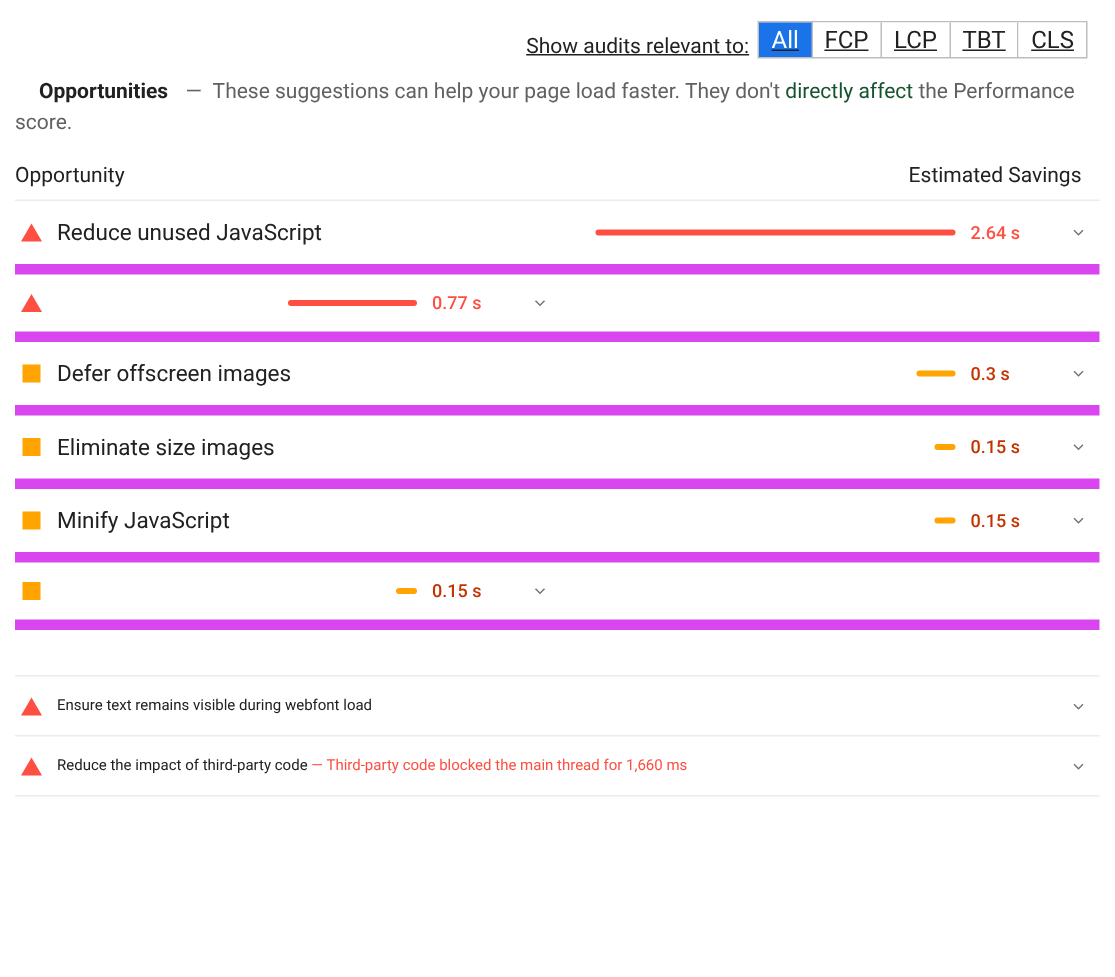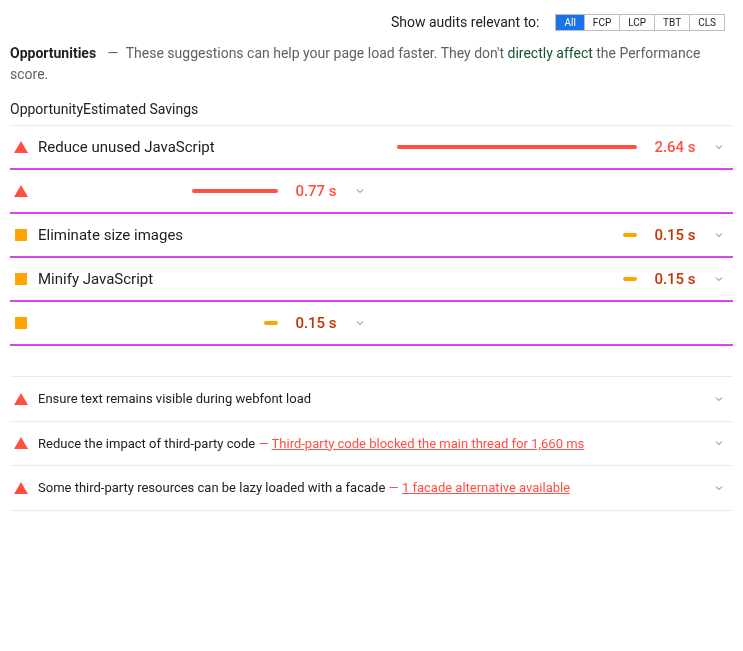--- a/index.html
+++ b/index.html
@@ -7,67 +7,70 @@
     margin: 0;
     padding: 10px;
     font-family: Roboto, Helvetica, Arial, sans-serif;
     font-size: 14px;
     color: #212121;
     width: 743px;
   }
   .filter-row {
     display: flex;
     justify-content: flex-end;
-    align-items: flex-start;
-    gap: 16px;
+    align-items: flex-end;
+    gap: 6px;
     padding: 4px 8px 8px 8px;
     font-size: 14px;
+    text-decoration: underline;
   }
   .filter-chips {
     display: flex;
     border: 1px solid #bdbdbd;
   }
   .chip {
     padding: 2px 8px;
-    font-size: 10px;
+    font-size: 16px;
     border-right: 1px solid #bdbdbd;
     cursor: pointer;
     background: #fff;
     color: #212121;
   }
   .chip:last-child { border-right: none; }
   .chip.active {
     background: #1a73e8;
     color: #fff;
   }
   .section-header {
     padding: 4px 0 8px 0;
     line-height: 1.5;
     color: #616161;
   }
   .section-header .title {
     color: #212121;
     font-weight: 700;
+    margin-left: 16px;
   }
   .dash { color: #616161; margin: 0 4px 0 8px;}
   .link { color: #14532d; }
   .col-headers {
     display: flex;
+    justify-content: space-between;
     padding: 8px 12px 8px 0;
     font-size: 14px;
     color: #212121;
   }
   .opps {
     border-top: 1px solid #ebebeb;
   }
   .opp-row {
     display: flex;
     align-items: center;
     padding: 12px 4px;
-    border-bottom: 2px solid #d946ef;
+    border-bottom: 7px solid #d946ef;
     gap: 10px;
   }
   .sev {
     width: 14px; height: 14px;
     flex: 0 0 14px;
     display: flex; align-items: center; justify-content: center;
   }
   .sev-triangle {
     width: 0; height: 0;
     border-left: 7px solid transparent;
@@ -88,22 +91,22 @@
     justify-content: flex-end;
   }
   .opp-bar {
     height: 4px;
     border-radius: 2px;
   }
   .bar-red { background: #ff4e42; }
   .bar-orange { background: #ffa400; }
   .opp-time {
     flex: 0 0 56px;
-    text-align: center;
-    font-size: 15px;
+    text-align: left;
+    font-size: 12px;
     font-weight: 500;
   }
   .time-red { color: #ff4e42; }
   .time-orange { color: #c33300; }
   .chevron {
     flex: 0 0 16px;
     color: #757575;
     cursor: pointer;
   }
   .chevron svg { display:block; }
@@ -111,24 +114,24 @@
   .diag-rows { border-top: 1px solid #ebebeb; }
   .diag-row {
     display: flex;
     align-items: center;
     padding: 12px 4px;
     border-bottom: 1px solid #ebebeb;
     gap: 10px;
   }
   .diag-text {
     flex: 1 1 auto;
-    font-size: 13px;
+    font-size: 10px;
     line-height: 1.5;
   }
-  .diag-warn { color: #ff4e42; text-decoration: underline; }
+  .diag-warn { color: #ff4e42; }
 </style>
 </head>
 <body>
 
 <div class="filter-row">
   <span>Show audits relevant to:</span>
   <div class="filter-chips" id="chip-group">
       <div class="chip active">All</div>
       <div class="chip">FCP</div>
       <div class="chip">LCP</div>
@@ -175,20 +178,35 @@
       <div class="chevron">
         <svg width="12" height="12" viewBox="0 0 24 24" fill="none" stroke="#757575" stroke-width="2">
           <polyline points="6 9 12 15 18 9"></polyline>
         </svg>
       </div>
     </div>
     <div class="opp-row">
       <div class="sev">
         <div class="sev-square"></div>
       </div>
+      <div class="opp-label">Defer offscreen images</div>
+      <div class="opp-bar-area">
+        <div class="opp-bar bar-orange" style="width: 11%;"></div>
+      </div>
+      <div class="opp-time time-orange">0.3 s</div>
+      <div class="chevron">
+        <svg width="12" height="12" viewBox="0 0 24 24" fill="none" stroke="#757575" stroke-width="2">
+          <polyline points="6 9 12 15 18 9"></polyline>
+        </svg>
+      </div>
+    </div>
+    <div class="opp-row">
+      <div class="sev">
+        <div class="sev-square"></div>
+      </div>
       <div class="opp-label">Eliminate size images</div>
       <div class="opp-bar-area">
         <div class="opp-bar bar-orange" style="width: 6%;"></div>
       </div>
       <div class="opp-time time-orange">0.15 s</div>
       <div class="chevron">
         <svg width="12" height="12" viewBox="0 0 24 24" fill="none" stroke="#757575" stroke-width="2">
           <polyline points="6 9 12 15 18 9"></polyline>
         </svg>
       </div>
@@ -241,25 +259,14 @@
         <div class="sev">
           <div class="sev-triangle"></div>
         </div>
         <div class="diag-text"><span>Reduce the impact of third-party code</span><span style="color: rgb(255, 78, 66);">  —  </span><span class="diag-warn">Third-party code blocked the main thread for 1,660 ms</span></div>
         <div class="chevron">
           <svg width="12" height="12" viewBox="0 0 24 24" fill="none" stroke="#757575" stroke-width="2">
             <polyline points="6 9 12 15 18 9"></polyline>
           </svg>
         </div>
       </div>
-      <div class="diag-row">
-        <div class="sev">
-          <div class="sev-triangle"></div>
-        </div>
-        <div class="diag-text"><span>Some third-party resources can be lazy loaded with a facade</span><span style="color: rgb(255, 78, 66);">  —  </span><span class="diag-warn">1 facade alternative available</span></div>
-        <div class="chevron">
-          <svg width="12" height="12" viewBox="0 0 24 24" fill="none" stroke="#757575" stroke-width="2">
-            <polyline points="6 9 12 15 18 9"></polyline>
-          </svg>
-        </div>
-      </div>
     </div>
 </div>
 
 </body></html>

